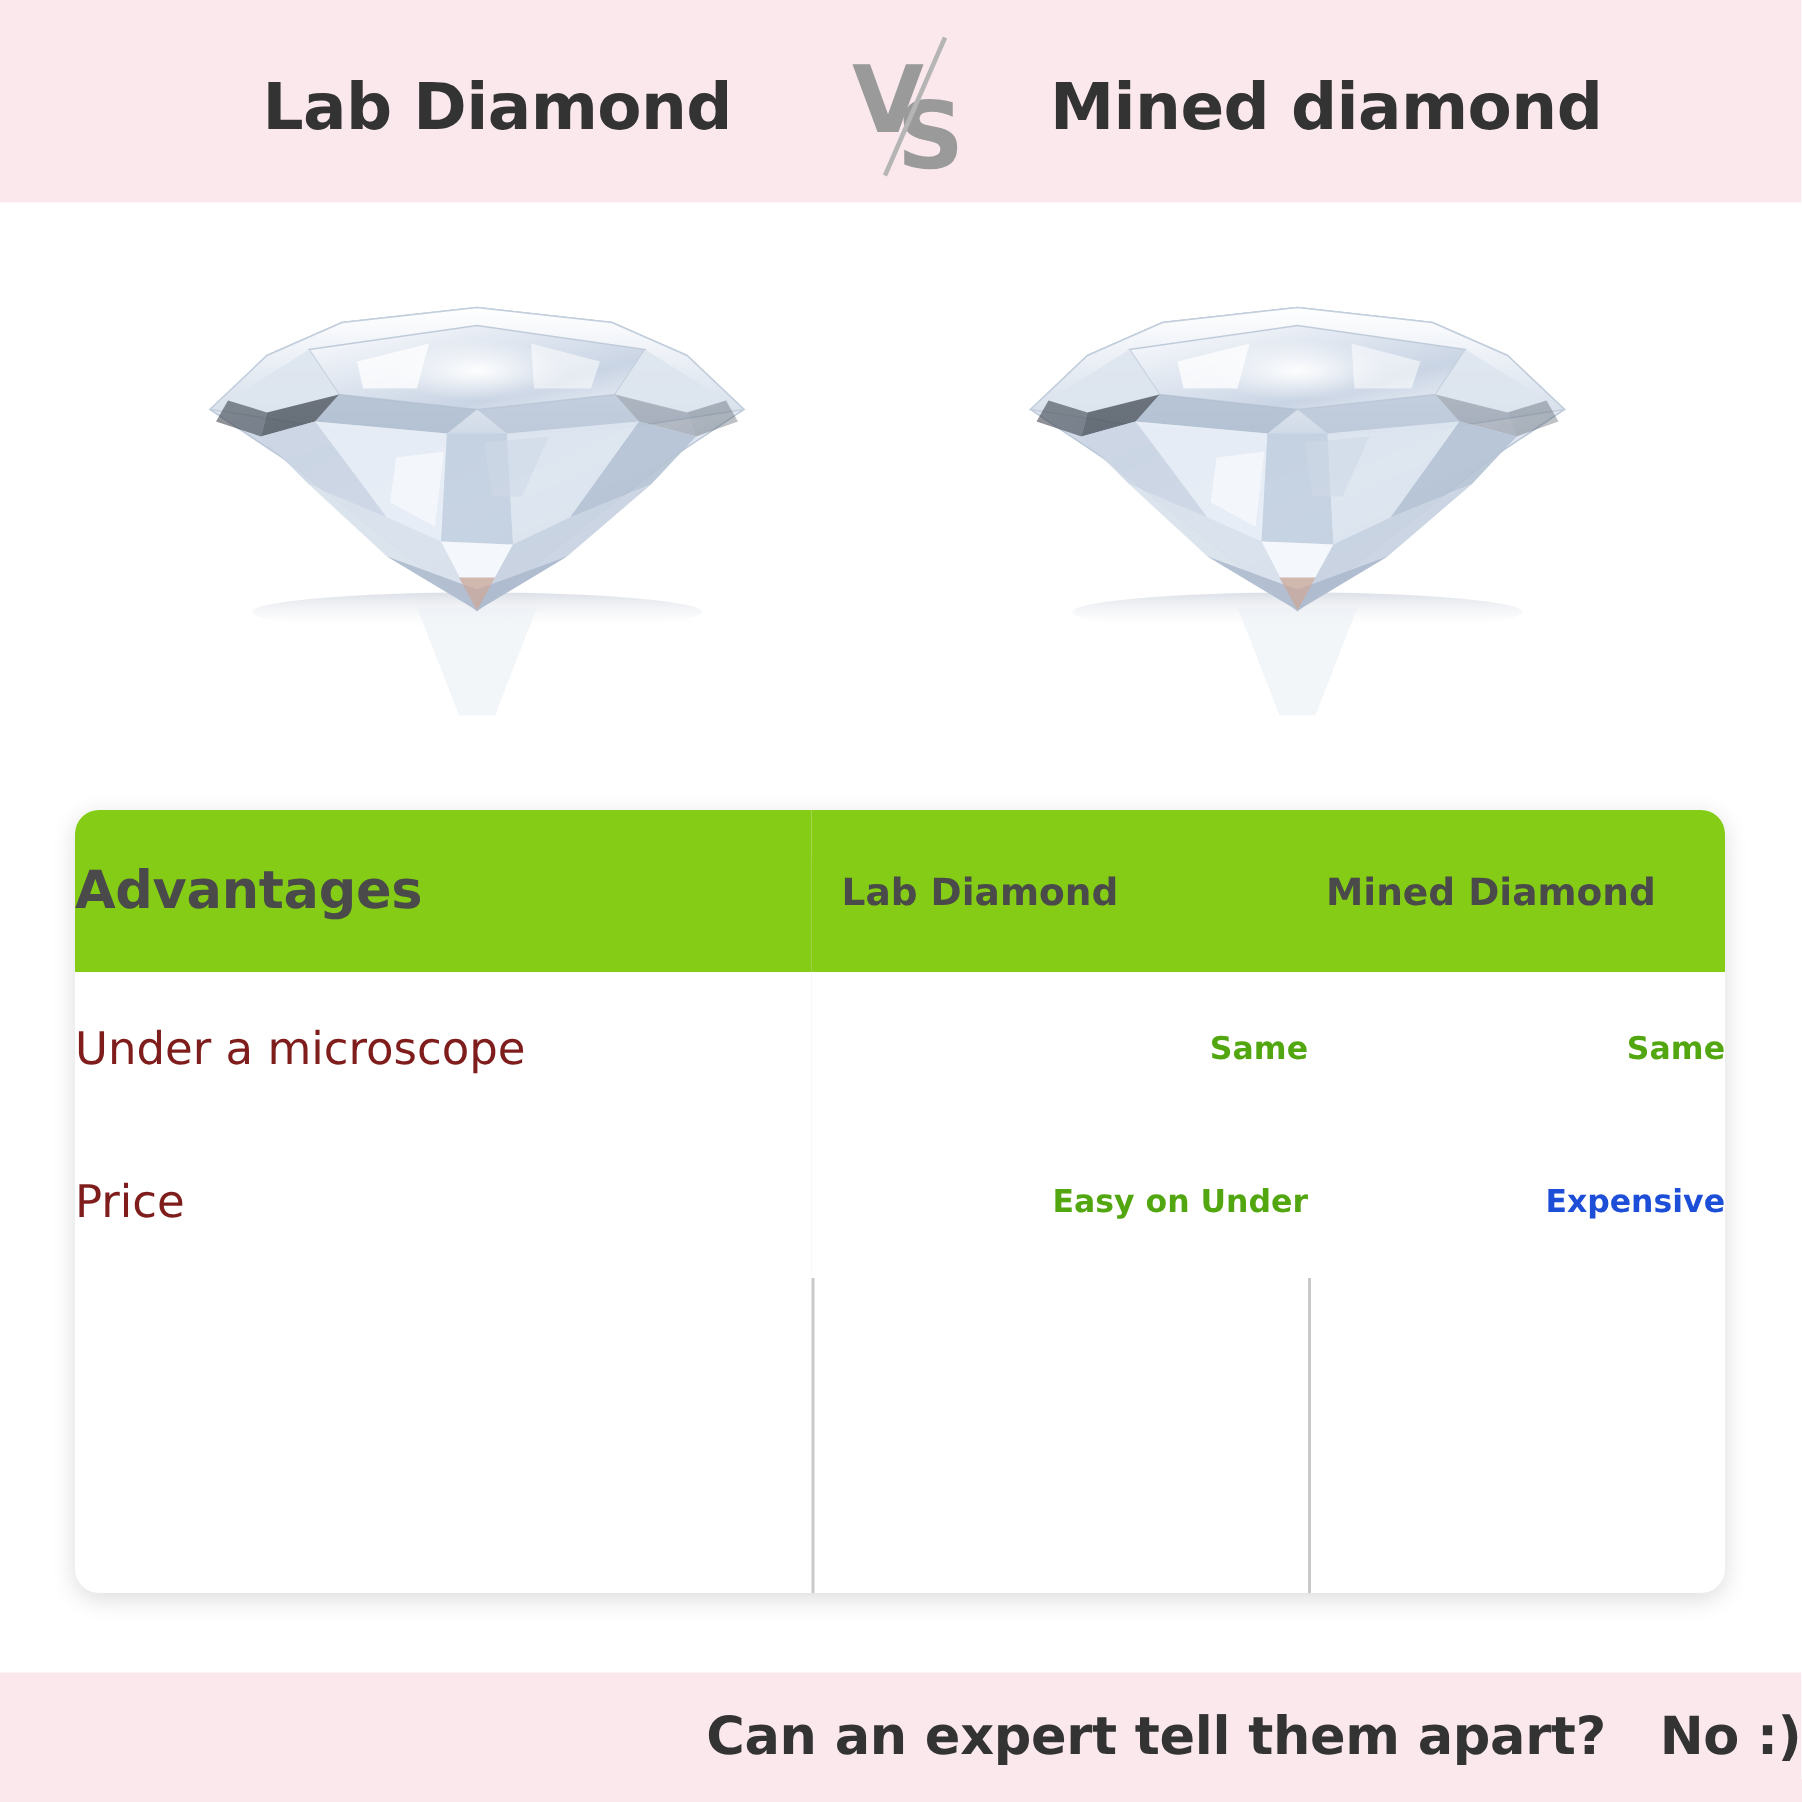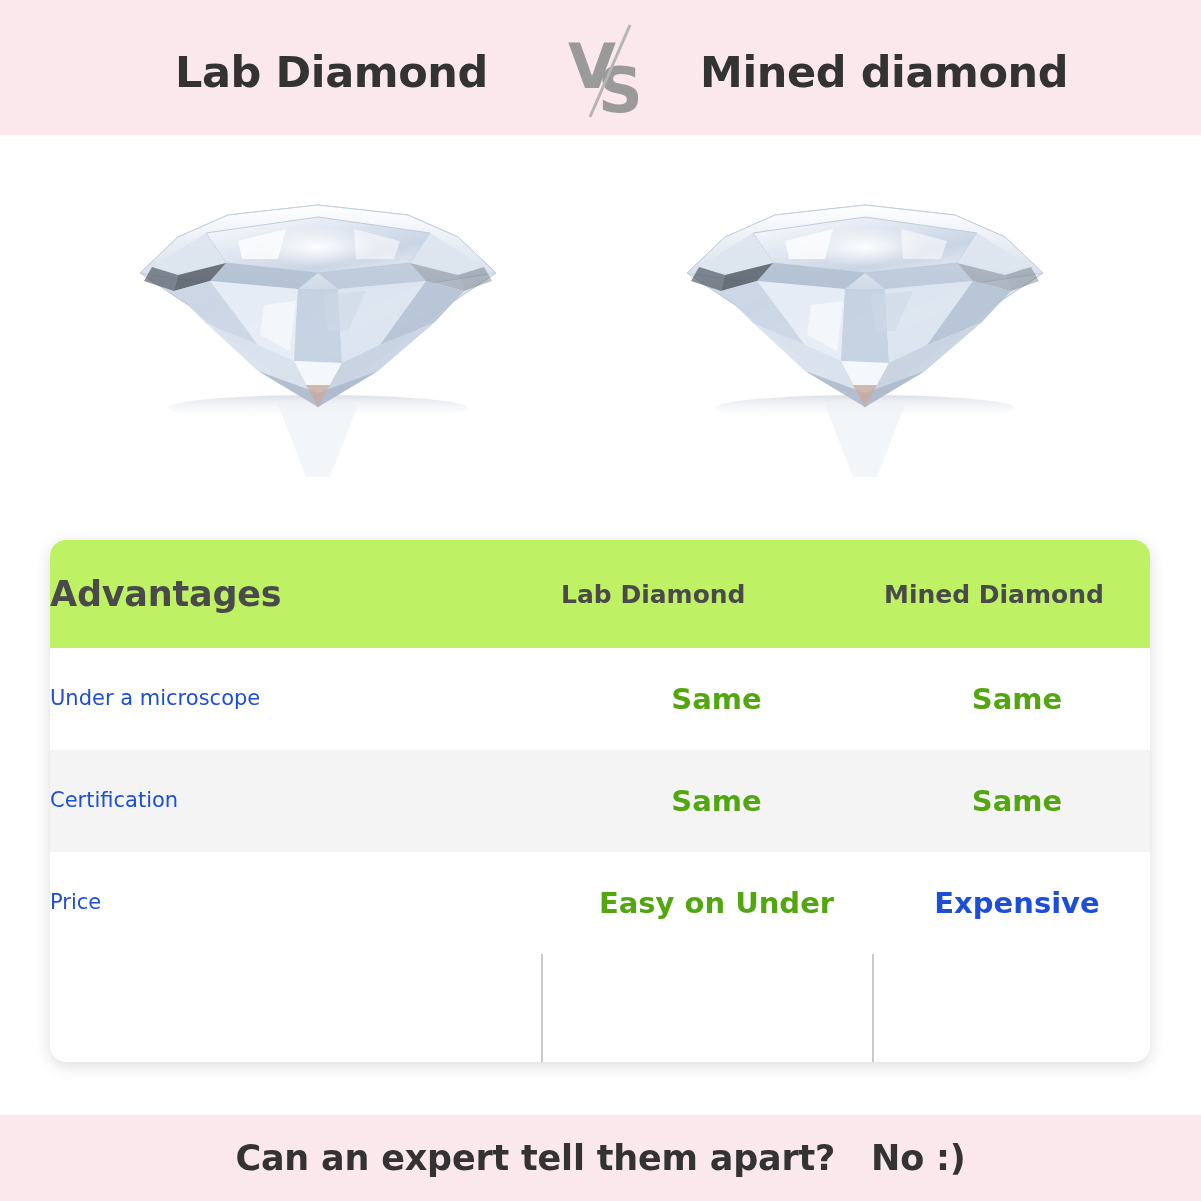--- a/index.html
+++ b/index.html
@@ -93,21 +93,21 @@
   .card-table {
     width: 100%;
     border-collapse: collapse;
     table-layout: fixed;
     position: relative;
   }
   .card-table col.c-feature { width: 491px; }
   .card-table col.c-lab     { width: 331px; }
   .card-table col.c-mined   { width: 278px; }
 
-  .card-table thead tr { background: #bef264; }
+  .card-table thead tr { background: #84cc16; }
   .card-table thead th {
     height: 108px;
     vertical-align: middle;
     padding: 0;
     text-align: left;
   }
   .th-advantages {
     font-size: 35px;
     font-weight: bold;
     color: #4a4a4a;
@@ -124,31 +124,31 @@
   .th-col.mined { padding-left: 12px; }
 
   .card-table tbody tr { background: #ffffff; }
   .card-table tbody tr.alt { background: #f4f4f4; }
   .card-table tbody td {
     padding: 0;
     vertical-align: middle;
     height: 102px;
   }
   .feature-cell {
-    font-size: 21px;
-    color: #1d4ed8;
+    font-size: 30px;
+    color: #7f1d1d;
     padding-left: 46px;
     padding-right: 20px;
     line-height: 1.3;
     margin-left: 19px;
   }
   .value-cell {
-    font-size: 29px;
-    font-weight: bold;
-    text-align: center;
+    font-size: 21px;
+    font-weight: bold;
+    text-align: right;
   }
   .value-cell.lab   { padding-left: 20px; }
   .value-cell.mined { padding-left: 12px; }
   .v-green { color: #52a60f; }
   .v-red   { color: #1d4ed8; }
 
   
   .col-divider {
     position: absolute;
     top: 32px;
@@ -162,21 +162,21 @@
   
   .footer-band {
     position: absolute;
     left: 0;
     top: 1115px;
     width: 1201px;
     height: 86px;
     background: #fbe8ec;
     display: flex;
     align-items: center;
-    justify-content: center;
+    justify-content: flex-end;
   }
   .footer-text {
     font-size: 35px;
     font-weight: bold;
     color: #333333;
     letter-spacing: -0.2px;
     white-space: pre;
   }
 </style>
 </head>
@@ -358,25 +358,20 @@
         <th class="th-col lab">Lab Diamond</th>
         <th class="th-col mined">Mined Diamond</th>
       </tr>
     </thead>
     <tbody>
       <tr>
         <td class="feature-cell">Under a microscope</td>
         <td class="value-cell lab v-green">Same</td>
         <td class="value-cell mined v-green">Same</td>
       </tr>
-      <tr class="alt">
-        <td class="feature-cell">Certification</td>
-        <td class="value-cell lab v-green">Same</td>
-        <td class="value-cell mined v-green">Same</td>
-      </tr>
       <tr>
         <td class="feature-cell">Price</td>
         <td class="value-cell lab v-green">Easy on Under</td>
         <td class="value-cell mined v-red">Expensive</td>
       </tr>
     </tbody>
   </table>
 </div>
 
 <div class="footer-band">

